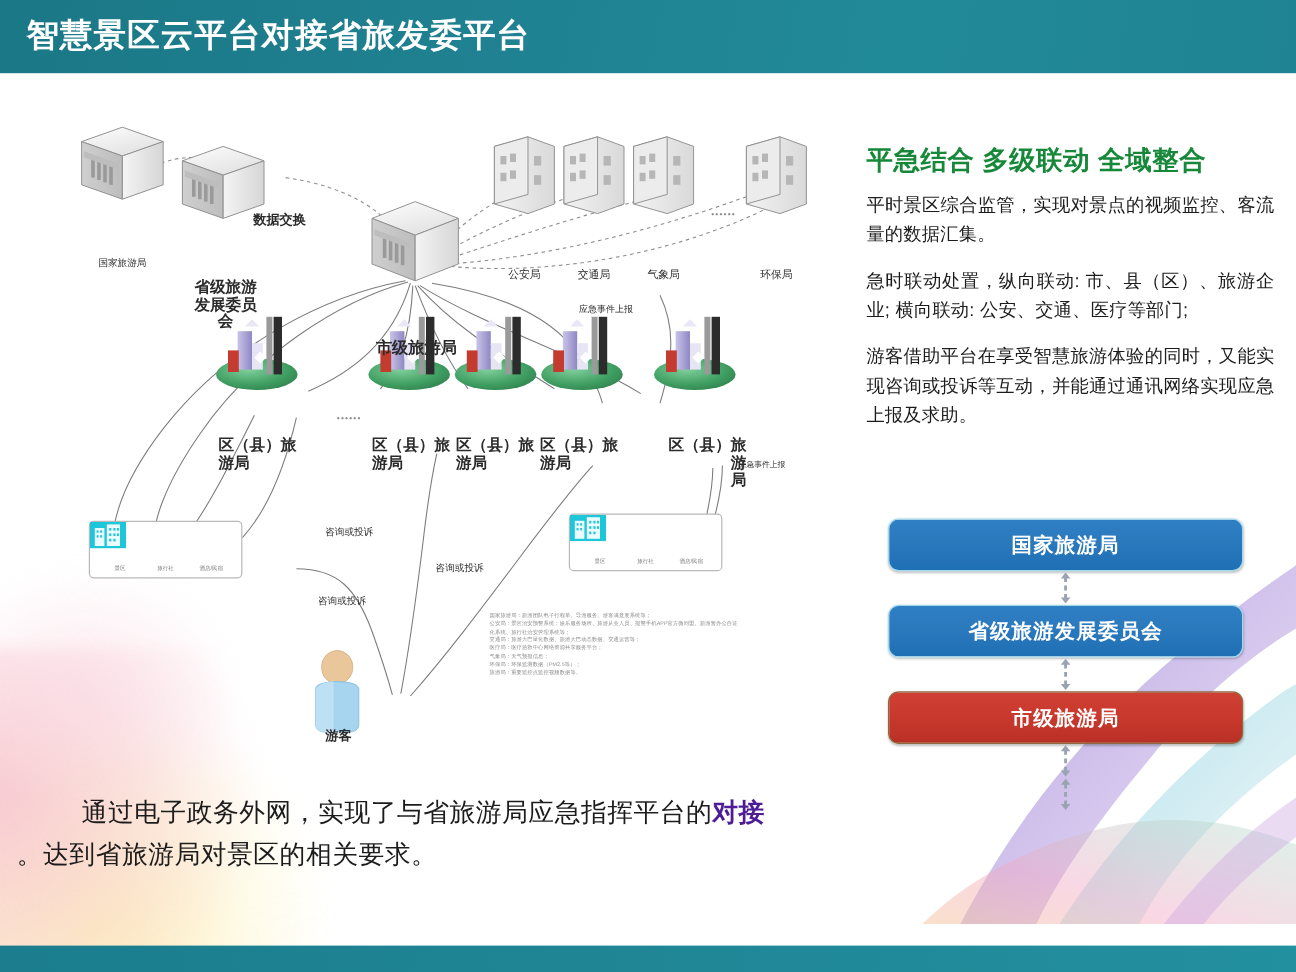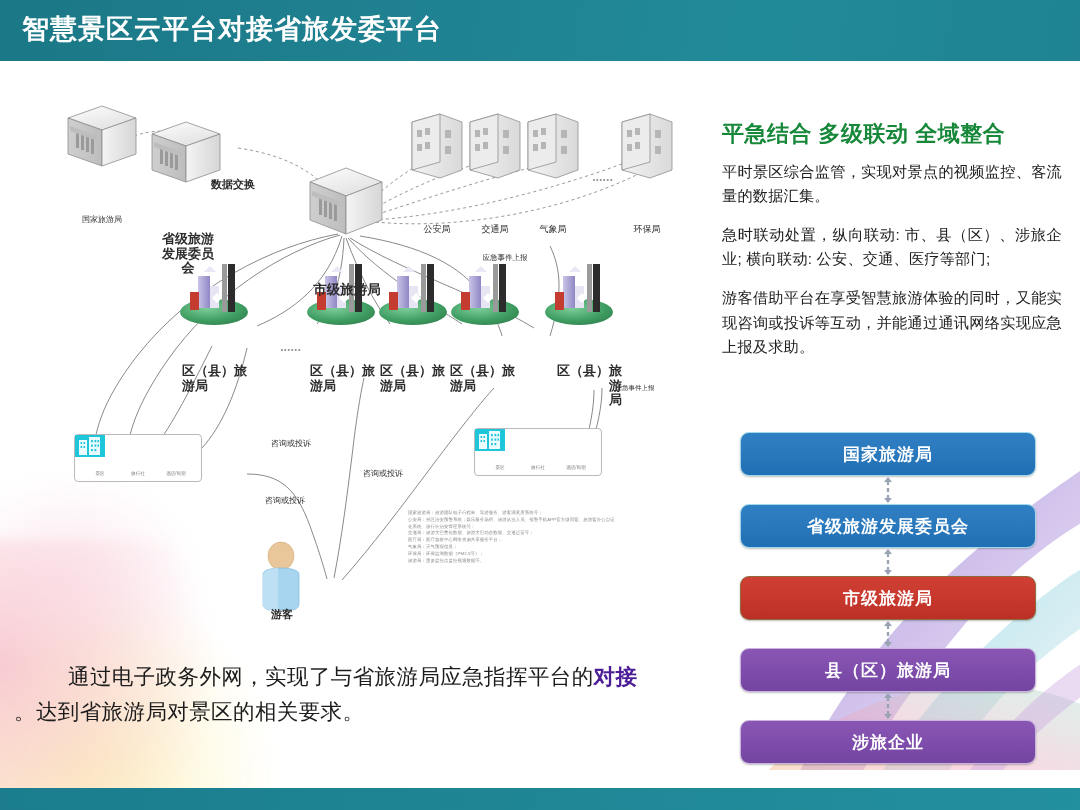--- a/index.html
+++ b/index.html
@@ -485,21 +485,21 @@
 交通局：旅游大巴量化数据、旅游大巴动态数据、交通运营等；
 医疗局：医疗急救中心网络资源共享服务平台；
 气象局：天气预报信息；
 环保局：环保监测数据（PM2.5等）；
 旅游局：重要监控点监控视频数据等。</div>
   </div>
 
   <div class="right">
     <div class="r-head">平急结合 多级联动 全域整合</div>
     <p class="r-para">平时景区综合监管，实现对景点的视频监控、客流量的数据汇集。</p>
-    <p class="r-para">急时联动处置，纵向联动: 市、县（区）、涉旅企业; 横向联动: 公安、交通、医疗等部门;</p>
+    <p class="r-para">急时联动处置，纵向联动: 市、县（区）、旅游企业; 横向联动: 公安、交通、医疗等部门;</p>
     <p class="r-para">游客借助平台在享受智慧旅游体验的同时，又能实现咨询或投诉等互动，并能通过通讯网络实现应急上报及求助。</p>
   </div>
 
   <div class="chain">
     <div class="chain-box c-blue">
       <span>国家旅游局</span>
     </div>
     <div class="chain-link">
       <svg width="14" height="26" viewBox="0 0 14 26">
           <g stroke="#9aa3b2" stroke-width="2.4" fill="none" stroke-dasharray="4,3">
@@ -526,35 +526,29 @@
     </div>
     <div class="chain-link">
       <svg width="14" height="26" viewBox="0 0 14 26">
           <g stroke="#9aa3b2" stroke-width="2.4" fill="none" stroke-dasharray="4,3">
             <path d="M7,4 L7,22"></path>
           </g>
           <polygon points="7,0 11,5 3,5" fill="#9aa3b2"></polygon>
           <polygon points="7,26 11,21 3,21" fill="#9aa3b2"></polygon>
         </svg>
     </div>
-    <div class="chain-box c-purple">
-      <span>县（区）旅游局</span>
-    </div>
     <div class="chain-link">
       <svg width="14" height="26" viewBox="0 0 14 26">
           <g stroke="#9aa3b2" stroke-width="2.4" fill="none" stroke-dasharray="4,3">
             <path d="M7,4 L7,22"></path>
           </g>
           <polygon points="7,0 11,5 3,5" fill="#9aa3b2"></polygon>
           <polygon points="7,26 11,21 3,21" fill="#9aa3b2"></polygon>
         </svg>
     </div>
-    <div class="chain-box c-purple">
-      <span>涉旅企业</span>
-    </div>
   </div>
 
   <div class="bottom-text">
     <span class="bt-indent"><span>通过电子政务外网，实现了与省旅游局应急指挥平台的</span><span class="hl">对接</span></span>
     <span>。达到省旅游局对景区的相关要求。</span>
   </div>
 
   <div class="bottom-bar"></div>
 </div>
 

